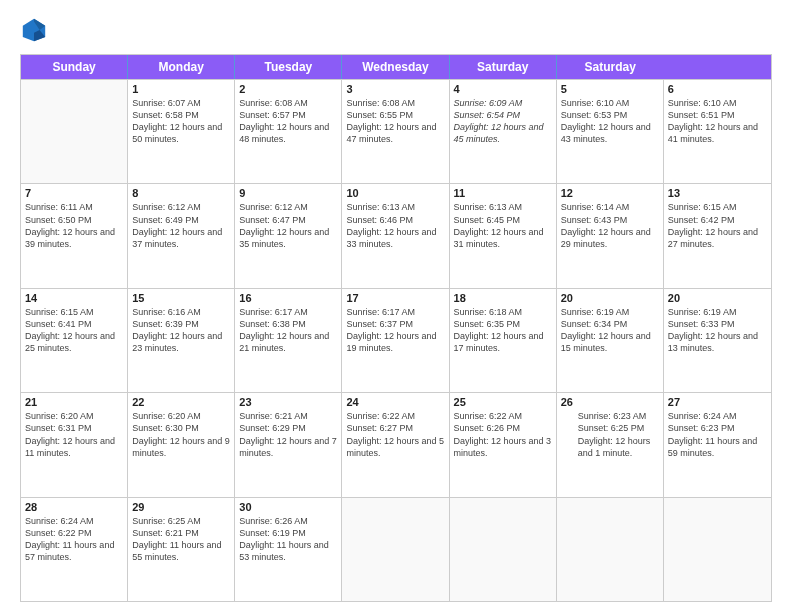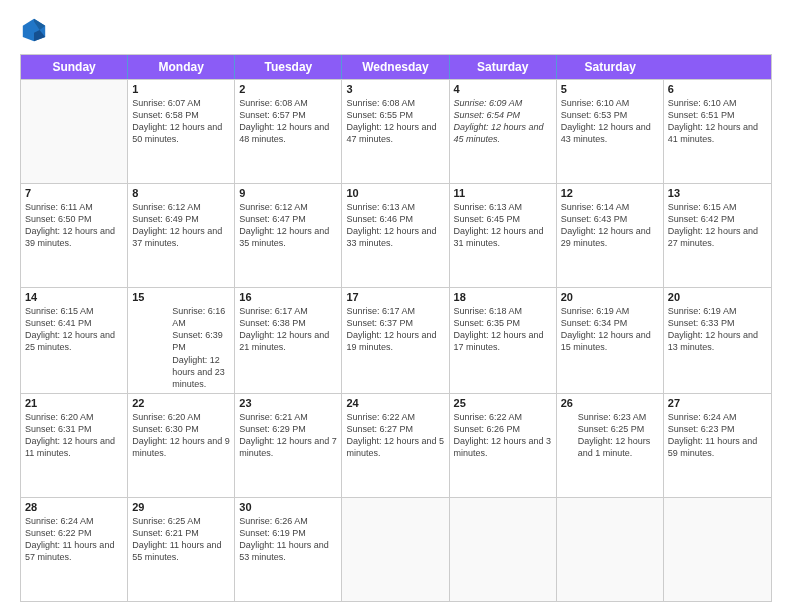--- a/index.html
+++ b/index.html
@@ -224,21 +224,21 @@
         </div>
         <div class="cal-row">
           <div class="cal-cell">
             <div class="day-num">14</div>
             <div class="day-info" style="white-space: pre-line;">Sunrise: 6:15 AM
 Sunset: 6:41 PM
 Daylight: 12 hours and 25 minutes.</div>
           </div>
           <div class="cal-cell">
             <div class="day-num">15</div>
-            <div class="day-info" style="white-space: pre-line; margin-left: 40px;">Sunrise: 6:16 AM
+            <div class="day-info" style="white-space: pre-line;">Sunrise: 6:16 AM
 Sunset: 6:39 PM
 Daylight: 12 hours and 23 minutes.</div>
           </div>
           <div class="cal-cell">
             <div class="day-num">16</div>
             <div class="day-info" style="white-space: pre-line;">Sunrise: 6:17 AM
 Sunset: 6:38 PM
 Daylight: 12 hours and 21 minutes.</div>
           </div>
           <div class="cal-cell">

